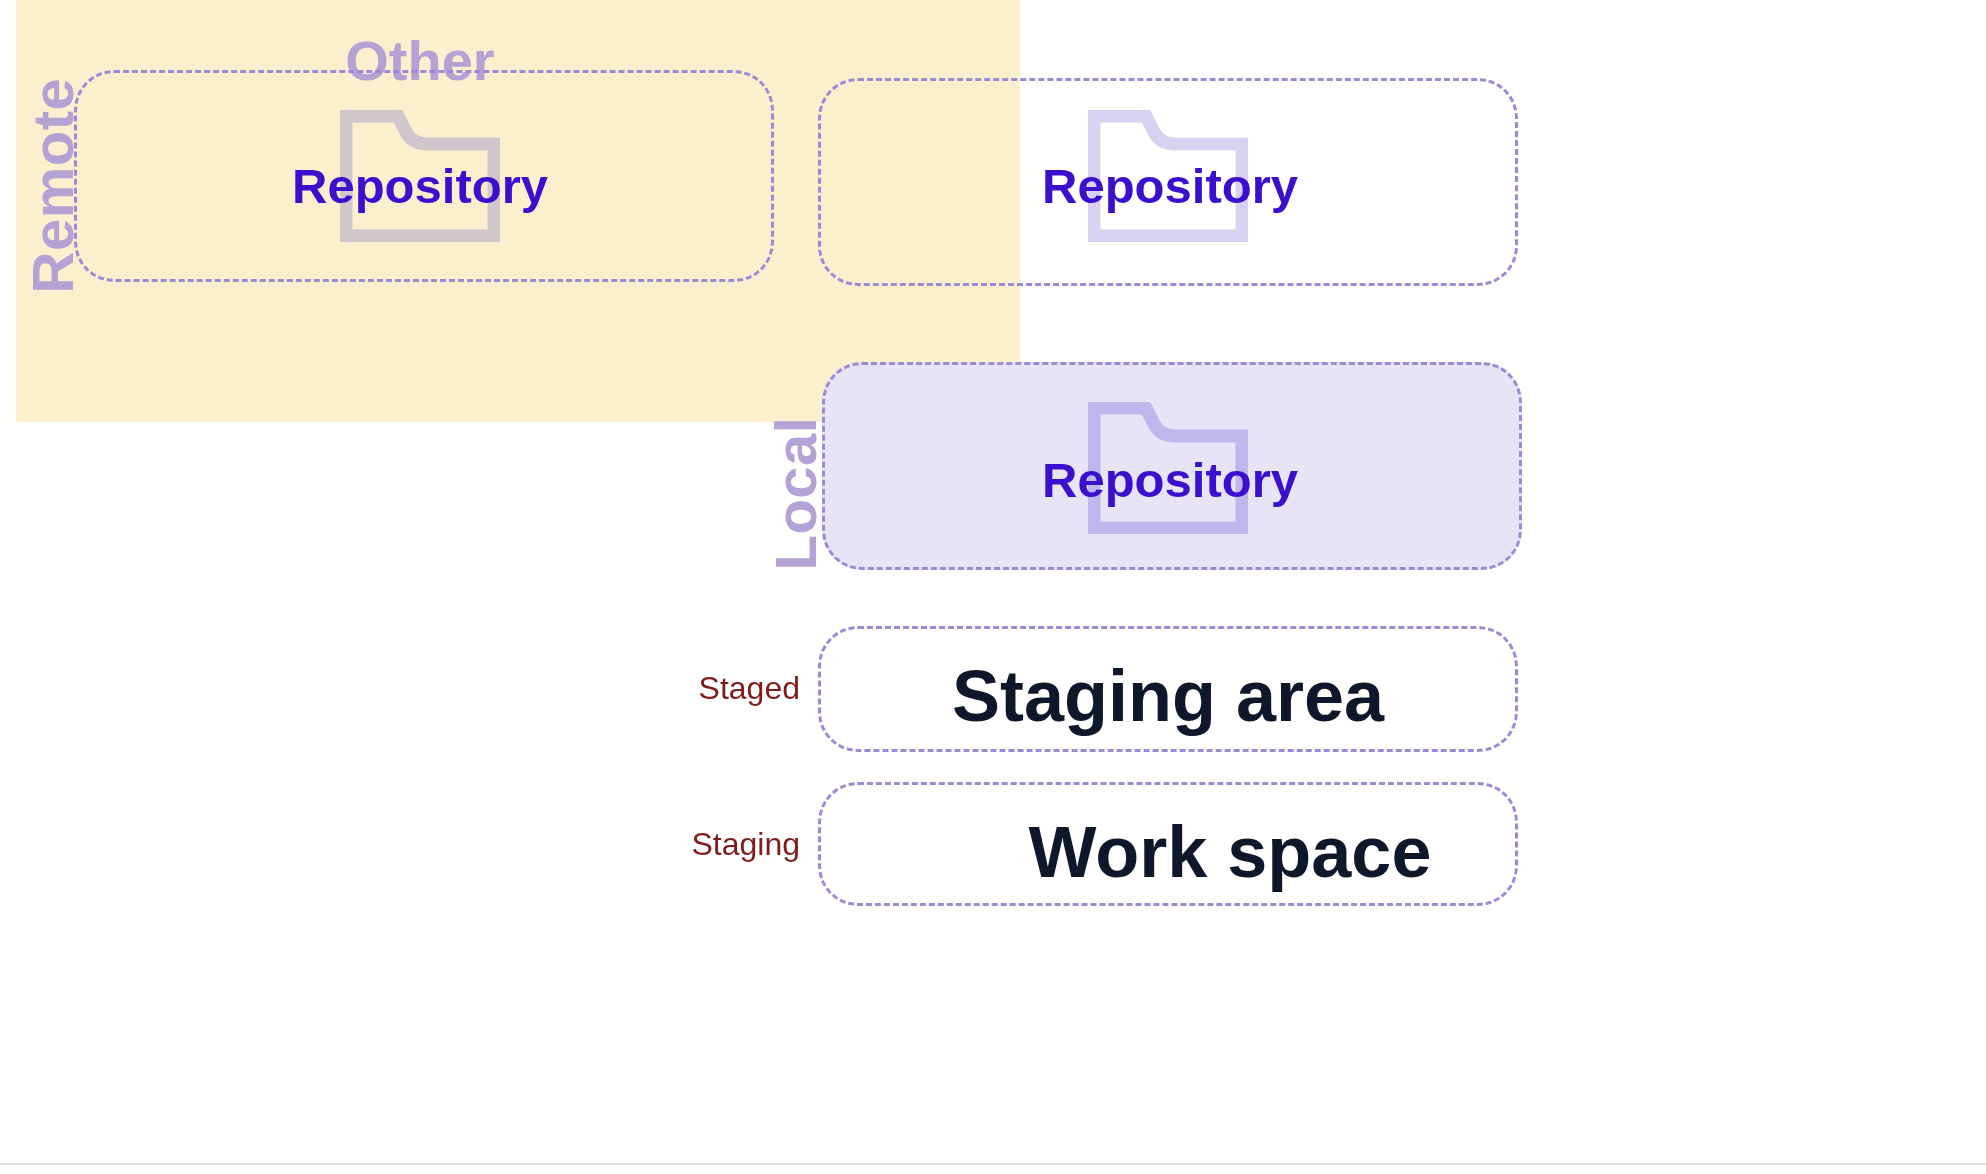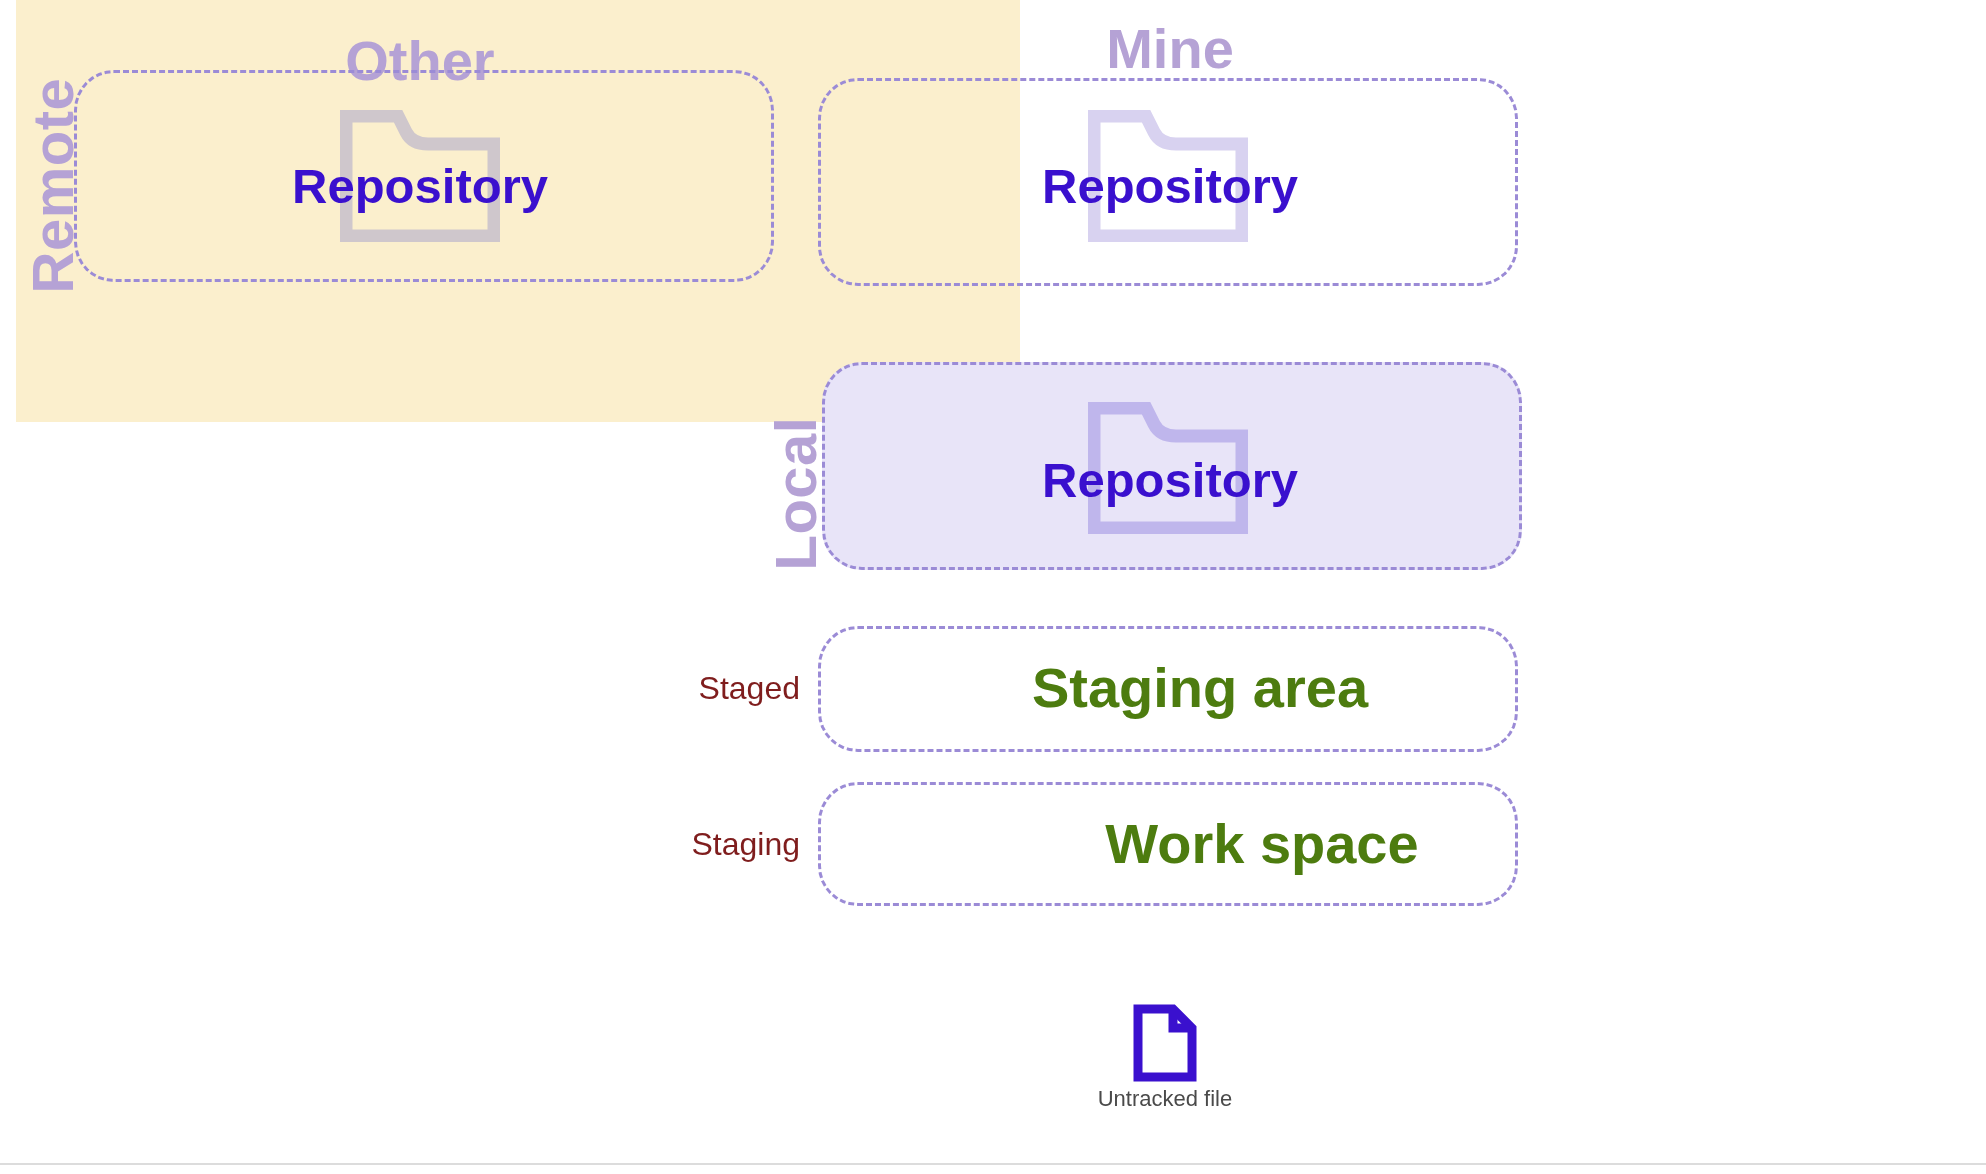--- a/index.html
+++ b/index.html
@@ -136,26 +136,25 @@
     color: #7f1d1d;
     text-align: right;
     white-space: nowrap;
   }
   .cap-staged   { left: 500px; top: 670px; width: 300px; }
   .cap-unstaged { left: 500px; top: 826px; width: 300px; }
 
   
   .area-title {
     position: absolute;
-    font-size: 56px;
-    font-weight: 700;
-    color: #4d7c0f;
-    text-align: center;
-    white-space: nowrap;
-    margin-left: 32px;
+    font-size: 72px;
+    font-weight: 700;
+    color: #0f172a;
+    text-align: center;
+    white-space: nowrap;
   }
   .title-staging { left: 818px; top: 655px; width: 700px; }
   .title-work    { left: 880px; top: 811px; width: 700px; }
 
   
   .file-block {
     position: absolute;
     left: 1090px;
     top: 1004px;
     width: 150px;
@@ -191,21 +190,20 @@
 <div id="stage">
 
   <div class="clipped-title">Git repository</div>
 
   <div class="remote-panel"></div>
 
   <div class="side-label rot label-remote">Remote</div>
 
   <div class="col-header header-other">Other</div>
 
-  <div class="col-header header-mine">Mine</div>
 
   <div class="dbox box-other"></div>
 
   <div class="folder folder-other">
     <svg viewBox="0 0 160 132" xmlns="http://www.w3.org/2000/svg">
       <path d="M6 6 H58 L66 22 Q72 34 88 34 H154 V126 H6 Z" fill="none" stroke="#CFC7CC" stroke-width="13" stroke-linejoin="miter"></path>
     </svg>
   </div>
 
   <div class="repo-label repo-other">Repository</div>
@@ -237,23 +235,16 @@
   <div class="dbox box-staging"></div>
 
   <div class="area-title title-staging">Staging area</div>
 
   <div class="row-caption cap-unstaged">Staging</div>
 
   <div class="dbox box-work"></div>
 
   <div class="area-title title-work">Work space</div>
 
-  <div class="file-block">
-    <svg class="file-icon" viewBox="0 0 64 78" xmlns="http://www.w3.org/2000/svg">
-      <path d="M5 5 H40 L59 24 V73 H5 Z" fill="#ffffff" stroke="#3A10CE" stroke-width="9" stroke-linejoin="miter"></path>
-      <path d="M40 5 V24 H59" fill="none" stroke="#3A10CE" stroke-width="9" stroke-linejoin="miter"></path>
-    </svg>
-    <div class="file-caption">Untracked file</div>
-  </div>
 
   <div class="bottom-rule"></div>
 
 </div>
 
 </body></html>

